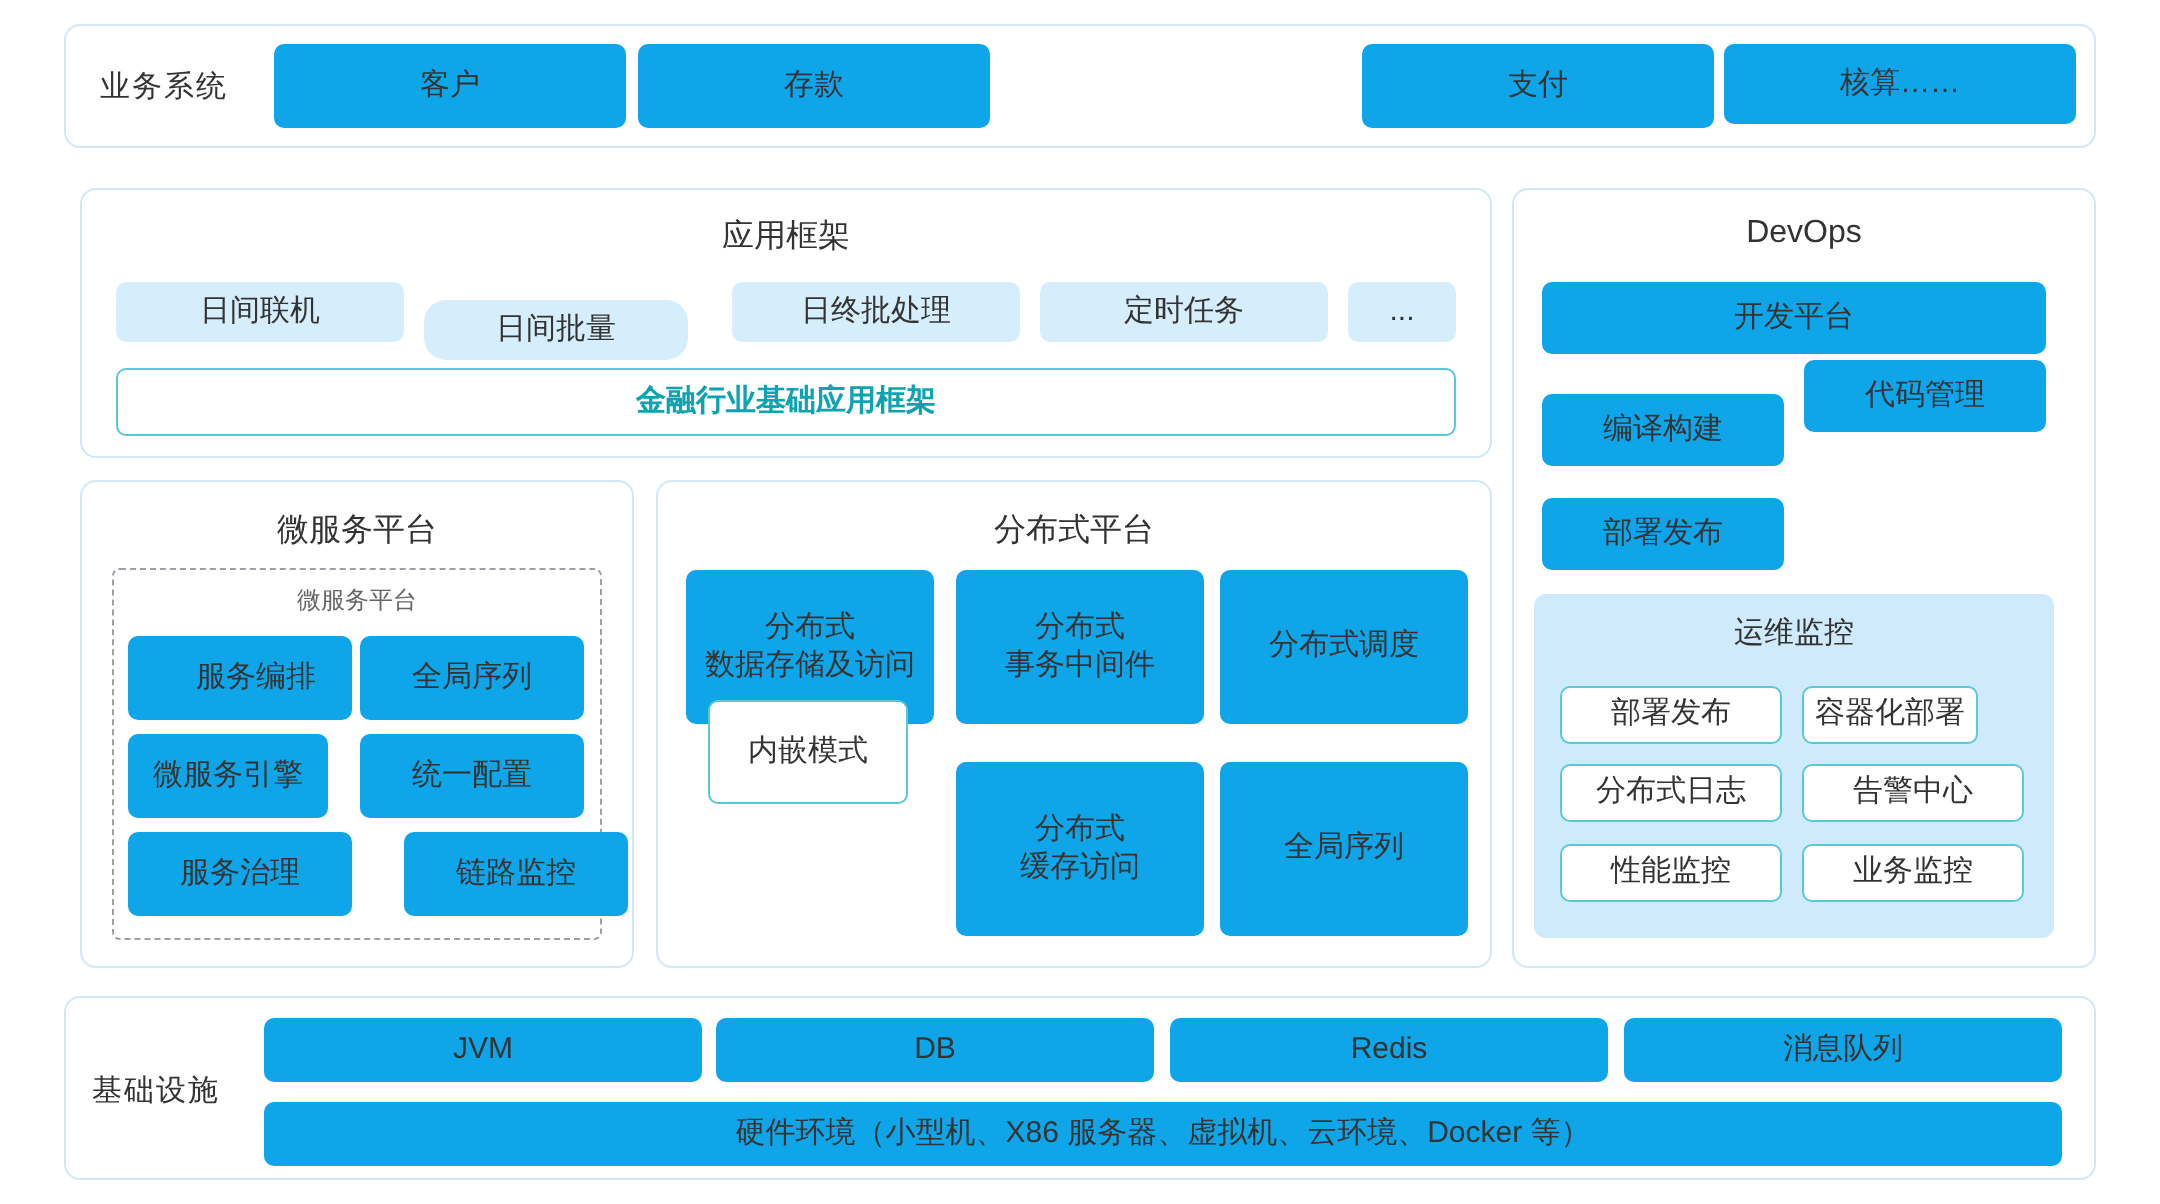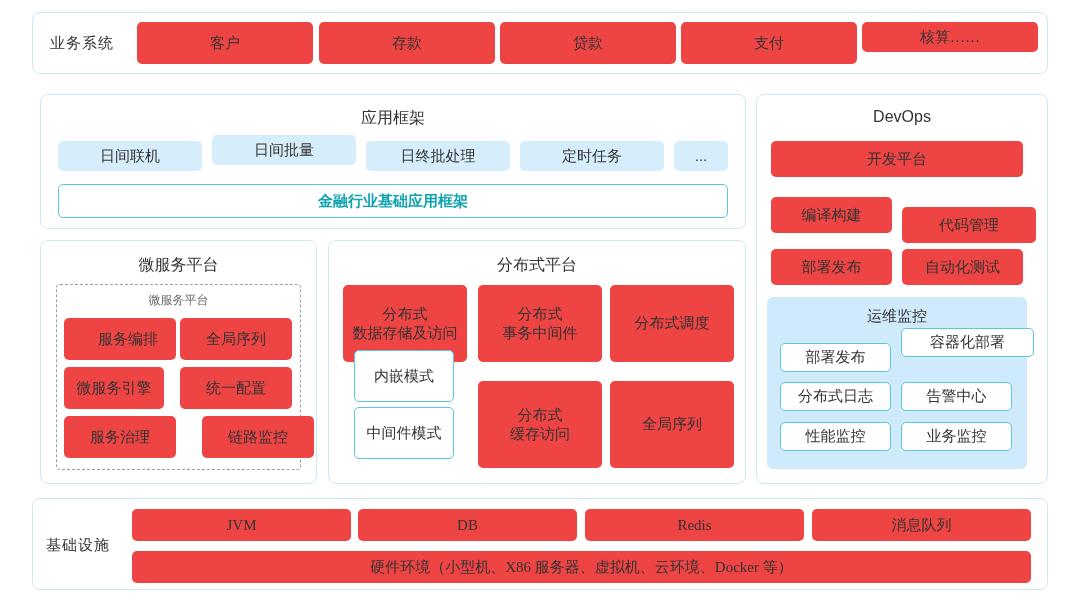--- a/index.html
+++ b/index.html
@@ -36,31 +36,30 @@
     font-size: 15px;
     color: #333;
     letter-spacing: 1px;
     white-space: nowrap;
   }
 
   
   .cell {
     position: absolute;
     box-sizing: border-box;
-    background: #ef4444;
+    background: #0ea5e9;
     border-radius: 5px;
     display: flex;
     align-items: center;
     justify-content: center;
     text-align: center;
     font-size: 15px;
     color: #333;
     line-height: 1.25;
     white-space: pre-line;
-    font-family: Liberation Serif, serif;
   }
 
   
   .cell-blue {
     position: absolute;
     box-sizing: border-box;
     background: #d6eefb;
     border-radius: 5px;
     display: flex;
     align-items: center;
@@ -132,53 +131,51 @@
 <body>
 
 <div class="page">
 
   <div class="panel" style="left:32px; top:12px; width:1016px; height:62px;">
   </div>
   <div class="side-label" style="left:50px; top:34px;">业务系统</div>
 
   <div class="cell" style="left:137px; top:22px; width:176px; height:42px;">客户</div>
   <div class="cell" style="left:319px; top:22px; width:176px; height:42px;">存款</div>
-  <div class="cell" style="left:500px; top:22px; width:176px; height:42px;">贷款</div>
   <div class="cell" style="left:681px; top:22px; width:176px; height:42px;">支付</div>
-  <div class="cell" style="left:862px; top:22px; width:176px; height:30px;">核算……</div>
+  <div class="cell" style="left:862px; top:22px; width:176px; height:40px;">核算……</div>
 
   <div class="panel" style="left:40px; top:94px; width:706px; height:135px;">
   </div>
   <div class="sec-title" style="left:0; top:108px; width:786px;">应用框架</div>
 
   <div class="cell-blue" style="left:58px; top:141px; width:144px; height:30px;">日间联机</div>
-  <div class="cell-blue" style="left:212px; top:135px; width:144px; height:30px;">日间批量</div>
+  <div class="cell-blue" style="left:212px; top:150px; width:132px; height:30px;border-radius:11px;">日间批量</div>
   <div class="cell-blue" style="left:366px; top:141px; width:144px; height:30px;">日终批处理</div>
   <div class="cell-blue" style="left:520px; top:141px; width:144px; height:30px;">定时任务</div>
   <div class="cell-blue" style="left:674px; top:141px; width:54px; height:30px;">...</div>
 
   <div class="cell-outline teal-text" style="left:58px; top:184px; width:670px; height:34px;">金融行业基础应用框架</div>
 
   <div class="panel" style="left:756px; top:94px; width:292px; height:390px;">
   </div>
   <div class="sec-title" style="left:756px; top:108px; width:292px;">DevOps</div>
 
   <div class="cell" style="left:771px; top:141px; width:252px; height:36px;">开发平台</div>
 
   <div class="cell" style="left:771px; top:197px; width:121px; height:36px;">编译构建</div>
-  <div class="cell" style="left:902px; top:207px; width:134px; height:36px;">代码管理</div>
+  <div class="cell" style="left:902px; top:180px; width:121px; height:36px;">代码管理</div>
   <div class="cell" style="left:771px; top:249px; width:121px; height:36px;">部署发布</div>
-  <div class="cell" style="left:902px; top:249px; width:121px; height:36px;">自动化测试</div>
 
   <div class="blue-panel" style="left:767px; top:297px; width:260px; height:172px;">
   </div>
   <div class="blue-panel-title" style="left:767px; top:307px; width:260px;">运维监控</div>
 
   <div class="cell-outline" style="left:780px; top:343px; width:111px; height:29px;">部署发布</div>
-  <div class="cell-outline" style="left:901px; top:328px; width:133px; height:29px;">容器化部署</div>
+  <div class="cell-outline" style="left:901px; top:343px; width:88px; height:29px;">容器化部署</div>
   <div class="cell-outline" style="left:780px; top:382px; width:111px; height:29px;">分布式日志</div>
   <div class="cell-outline" style="left:901px; top:382px; width:111px; height:29px;">告警中心</div>
   <div class="cell-outline" style="left:780px; top:422px; width:111px; height:29px;text-align:center;">性能监控</div>
   <div class="cell-outline" style="left:901px; top:422px; width:111px; height:29px;">业务监控</div>
 
   <div class="panel" style="left:40px; top:240px; width:277px; height:244px;">
   </div>
   <div class="sec-title" style="left:40px; top:255px; width:277px;">微服务平台</div>
 
   <div class="dashed-box" style="left:56px; top:284px; width:245px; height:186px;">
@@ -196,21 +193,20 @@
   </div>
   <div class="sec-title" style="left:328px; top:255px; width:418px;">分布式平台</div>
 
   <div class="cell" style="left:343px; top:285px; width:124px; height:77px;">分布式
 数据存储及访问</div>
   <div class="cell" style="left:478px; top:285px; width:124px; height:77px;">分布式
 事务中间件</div>
   <div class="cell" style="left:610px; top:285px; width:124px; height:77px;">分布式调度</div>
 
   <div class="cell-outline" style="left:354px; top:350px; width:100px; height:52px;">内嵌模式</div>
-  <div class="cell-outline" style="left:354px; top:407px; width:100px; height:52px;">中间件模式</div>
 
   <div class="cell" style="left:478px; top:381px; width:124px; height:87px;">分布式
 缓存访问</div>
   <div class="cell" style="left:610px; top:381px; width:124px; height:87px;">全局序列</div>
 
   <div class="panel" style="left:32px; top:498px; width:1016px; height:92px;">
   </div>
   <div class="side-label" style="left:46px; top:536px;">基础设施</div>
 
   <div class="cell" style="left:132px; top:509px; width:219px; height:32px;">JVM</div>

